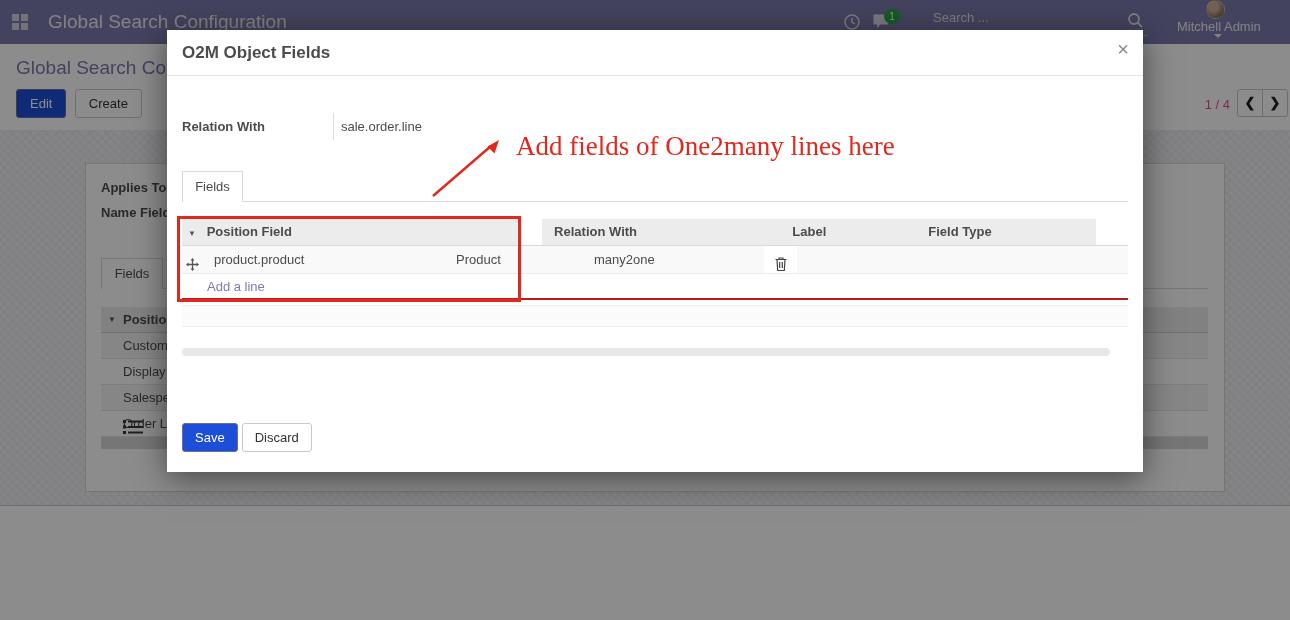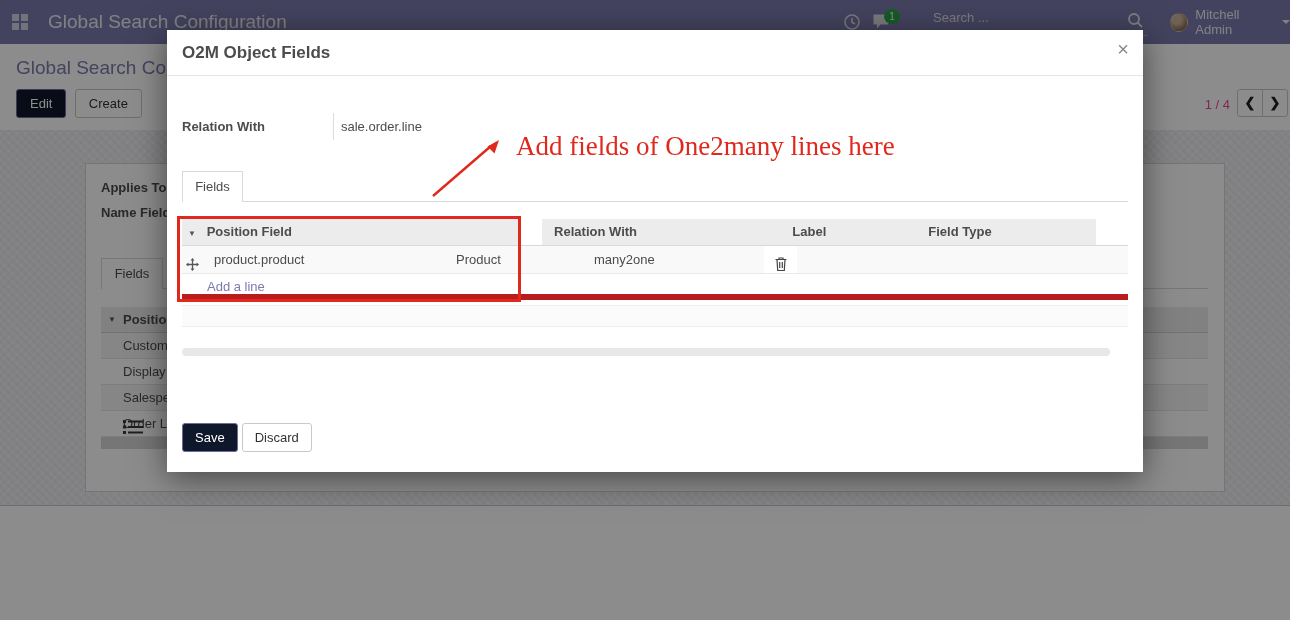--- a/index.html
+++ b/index.html
@@ -9,30 +9,30 @@
   
   .navbar { position:absolute; left:0; top:0; width:1290px; height:44px; background:#7c7bad; z-index:1; }
   .nav-apps { position:absolute; left:12px; top:14px; width:16px; height:16px; cursor:pointer; }
   .nav-title { position:absolute; left:48px; top:0; height:44px; line-height:44px; font-size:19px; color:rgba(255,255,255,.85); }
   .nav-icon { position:absolute; top:13px; cursor:pointer; }
   .nav-badge { position:absolute; left:884px; top:9px; min-width:16px; height:15px; padding:0 4px; border-radius:8px; background:#28a745; color:#fff; font-size:10px; line-height:15px; text-align:center; z-index:2; }
   .nav-search { position:absolute; left:930px; top:7px; width:218px; height:29px; border-bottom:1px solid rgba(255,255,255,.35); }
   .nav-search input { position:absolute; left:3px; top:3px; width:180px; background:transparent; border:none; outline:none; color:rgba(255,255,255,.8); font-size:13px; }
   .nav-search input::placeholder { color:rgba(255,255,255,.75); }
   .nav-search svg { position:absolute; right:4px; top:5px; }
-  .nav-user { position:absolute; left:1170px; top:0; height:44px; display:flex; align-items:center; cursor:pointer; }
+  .nav-user { position:absolute; left:1170px; top:0; height:44px; display:flex; align-items:center; cursor:pointer;flex-direction:column; }
   .avatar { width:19px; height:19px; border-radius:50%; background:radial-gradient(circle at 35% 30%, #cbb39a 0 30%, #8a6f55 70%, #5d4a3a); border:1px solid rgba(255,255,255,.3); }
   .nav-user-name { margin-left:7px; color:rgba(255,255,255,.85); font-size:13px; }
   .nav-caret { margin-left:6px; width:0; height:0; border-left:4px solid transparent; border-right:4px solid transparent; border-top:4px solid rgba(255,255,255,.85); }
 
   
   .control-panel { position:absolute; left:0; top:44px; width:1290px; height:86px; background:#fff; z-index:1; }
   .breadcrumb { position:absolute; left:16px; top:13px; font-size:19px; color:#7c7bad; white-space:nowrap; cursor:pointer; }
   .btn { display:inline-block; font-size:13px; border-radius:3px; padding:6px 13px; cursor:pointer; border:1px solid #c9c9c9; background:#fff; color:#333; }
-  .btn-primary { background:#0f172a; border-color:#6d6b9e; color:#fff;text-align:center; }
+  .btn-primary { background:#1d4ed8; border-color:#6d6b9e; color:#fff;text-align:center; }
   .cp-buttons { position:absolute; left:16px; top:45px; }
   .pager-value { position:absolute; right:60px; top:53px; font-size:13px; color:#ec4899; }
   .pager-btns { position:absolute; right:2px; top:45px; display:flex; }
   .pager-btn { width:26px; height:28px; background:#fff; border:1px solid #c9c9c9; font-size:13px; font-weight:bold; color:#222; text-align:center; line-height:26px; cursor:pointer; }
   .pager-btn.prev { border-radius:3px 0 0 3px; }
   .pager-btn.next { border-radius:0 3px 3px 0; margin-left:-1px; }
 
   
   .content { position:absolute; left:0; top:130px; width:1290px; height:375px; z-index:1;
     background-color:#f2f1f5;
@@ -73,21 +73,21 @@
   .m-thead .c1 { background:#ececec; text-align:center; }
   .m-thead .c1 .sort { font-size:8px; color:#555; }
   .m-thead .c2 { background:linear-gradient(90deg,#ececec 0 319px,#fff 319px); padding-left:5px; }
   .m-thead .c3, .m-thead .c4, .m-thead .c5 { background:#ececec; padding-left:12px; }
   .m-thead .c6 { background:#fff; }
   .m-tbody-row { height:28px; line-height:27px; background:#f9f9f9; border-bottom:1px solid #e9e9e9; }
   .m-tbody-row .c1 { text-align:center; padding-top:7px; cursor:grab; }
   .m-tbody-row .c2 { padding-left:5px; }
   .m-tbody-row .c3, .m-tbody-row .c4, .m-tbody-row .c5 { padding-left:12px; }
   .m-tbody-row .c6 { background:#fff; text-align:center; padding-top:7px; cursor:pointer; }
-  .m-addline { height:26px; line-height:25px; border-bottom:6px solid #b91c1c; }
+  .m-addline { height:26px; line-height:25px; border-bottom:2px solid #b91c1c; }
   .m-addline a { margin-left:25px; color:#7c7bad; text-decoration:none; cursor:pointer; }
   .m-stripe { position:absolute; left:15px; top:275px; width:946px; height:22px; background:#fbfbfb; border-top:1px solid #ededed; border-bottom:1px solid #ededed; }
   .m-scrollbar { position:absolute; left:15px; top:318px; width:928px; height:8px; background:#e8e8e8; border-radius:4px; }
   .m-footer { position:absolute; left:15px; top:393px; display:flex; gap:4px; }
   .btn-save { padding:6px 12px; }
   .btn-discard { padding:6px 12px; }
 
   
   .annotation-layer { position:absolute; inset:0; z-index:20; pointer-events:none; }
   .red-rect { position:absolute; left:177px; top:216px; width:344px; height:86px; border:3px solid #e0281c; }

